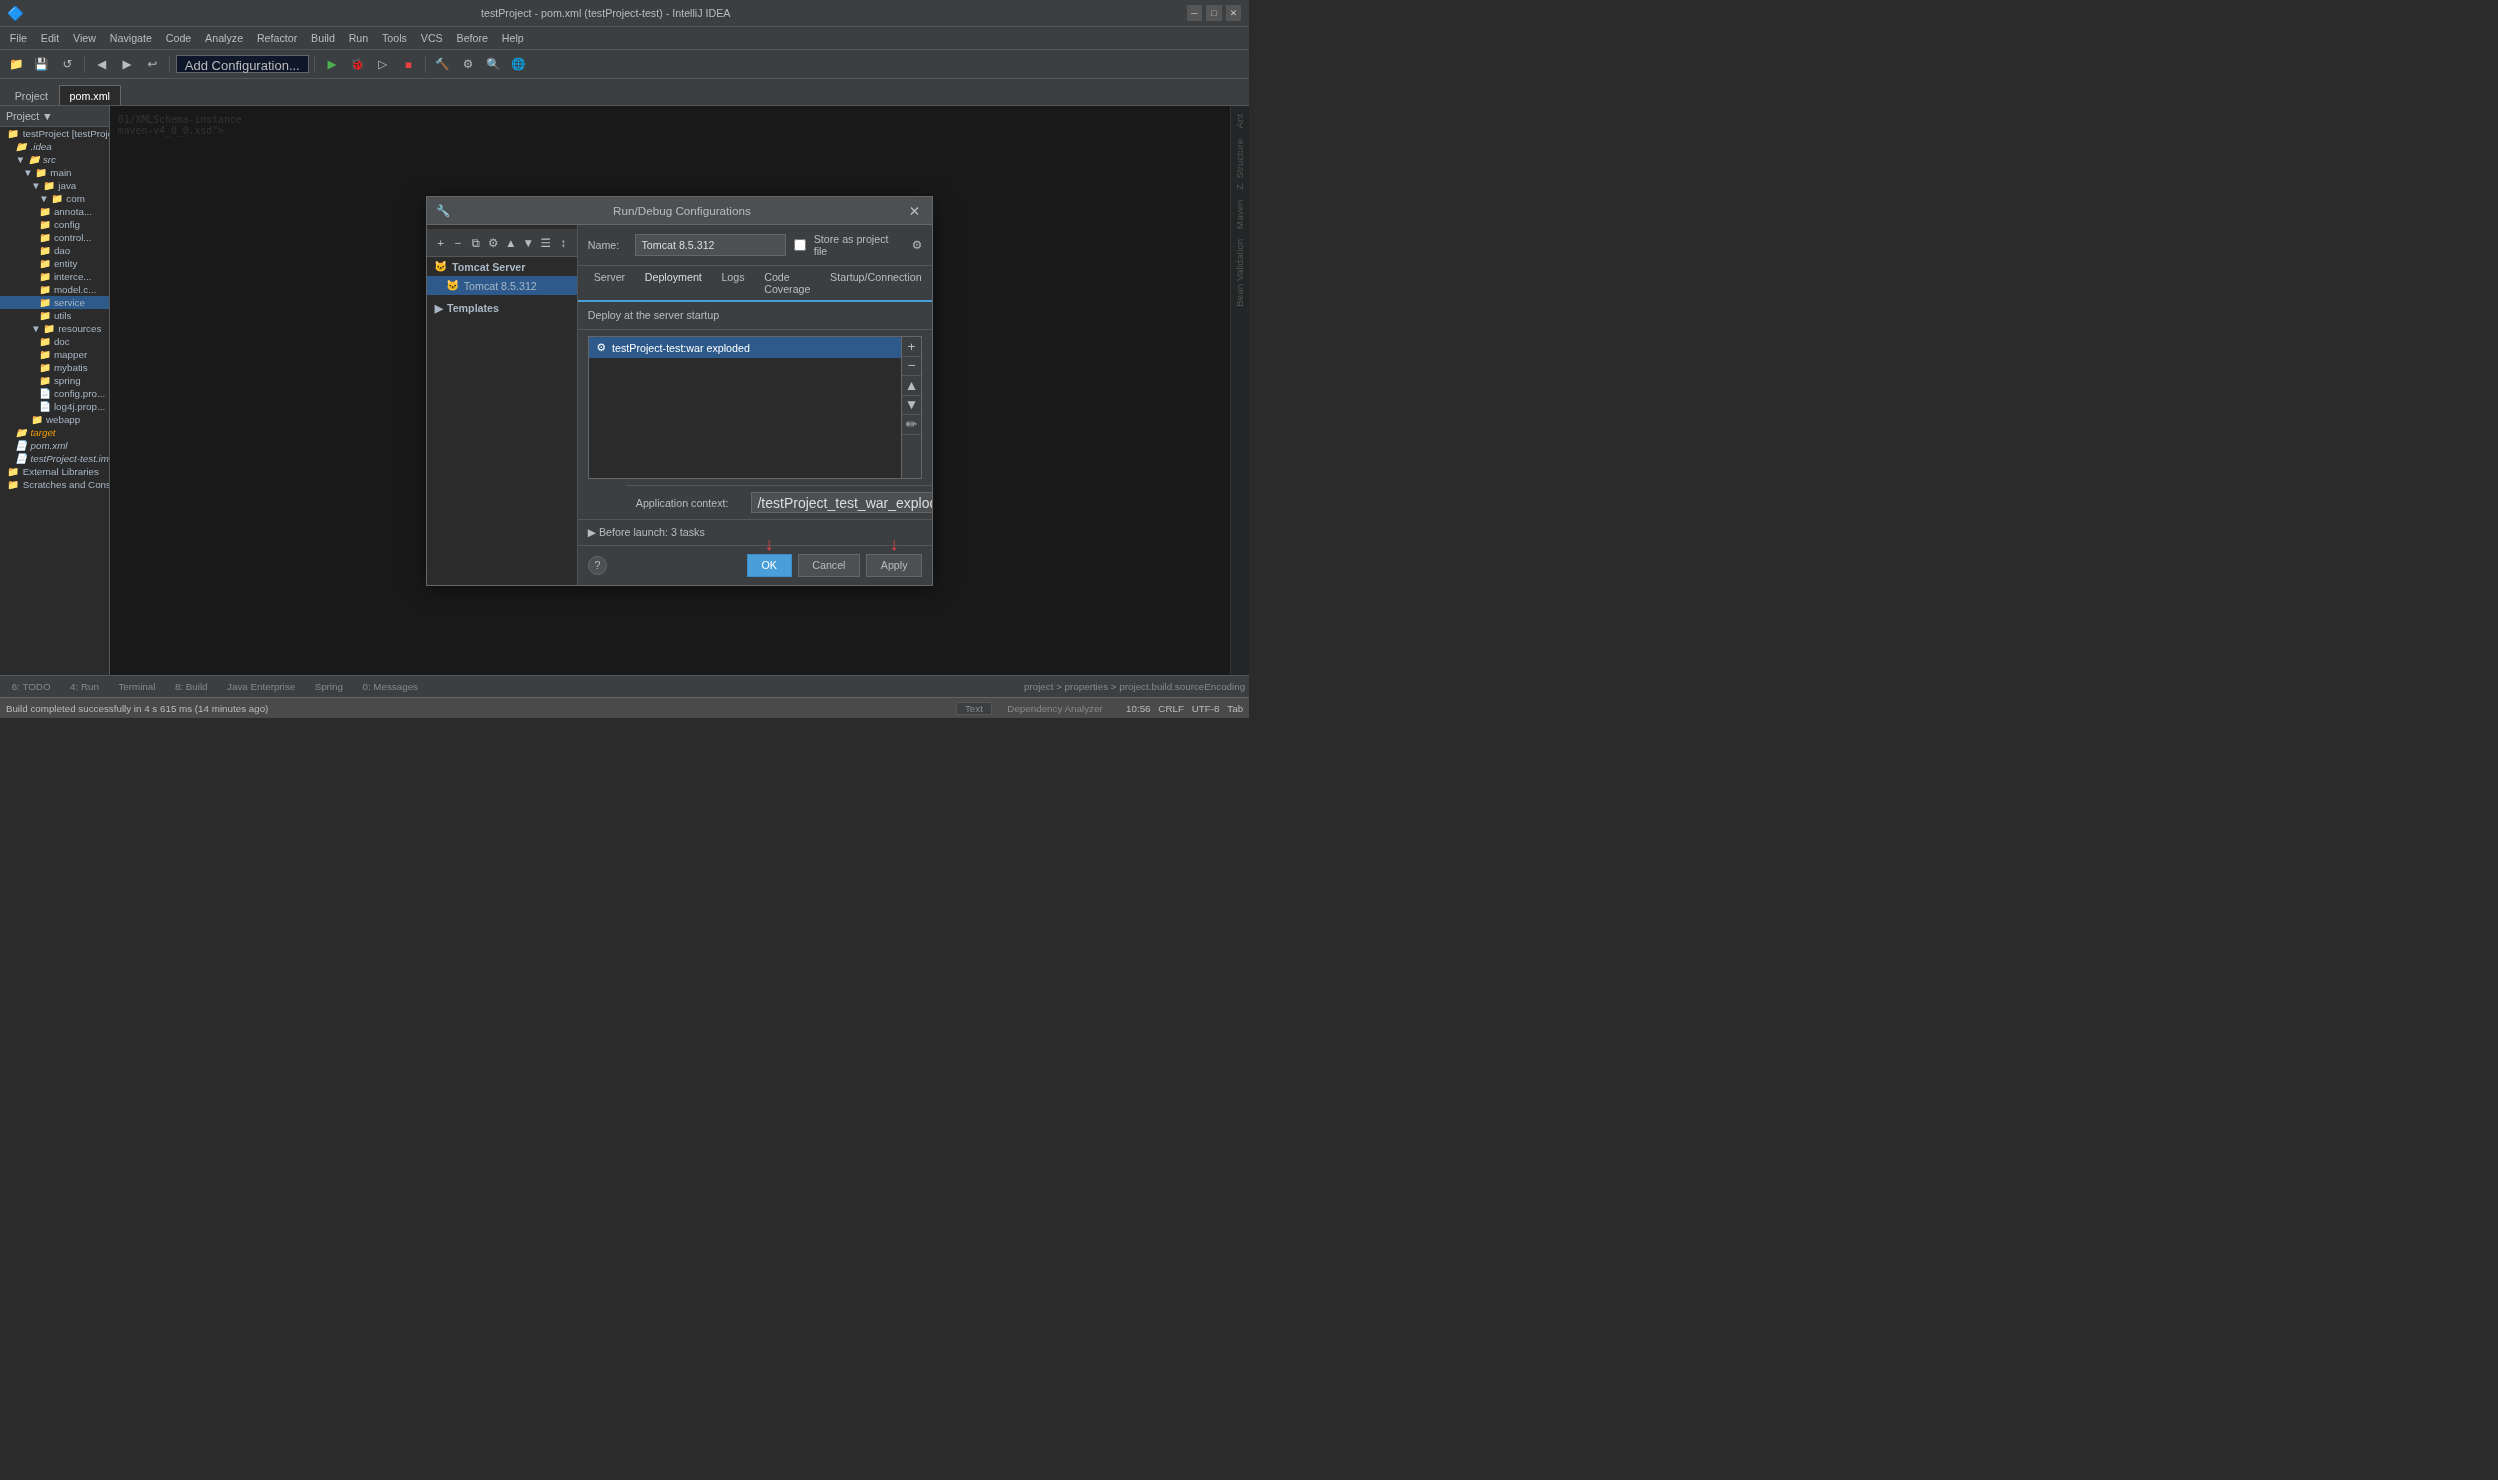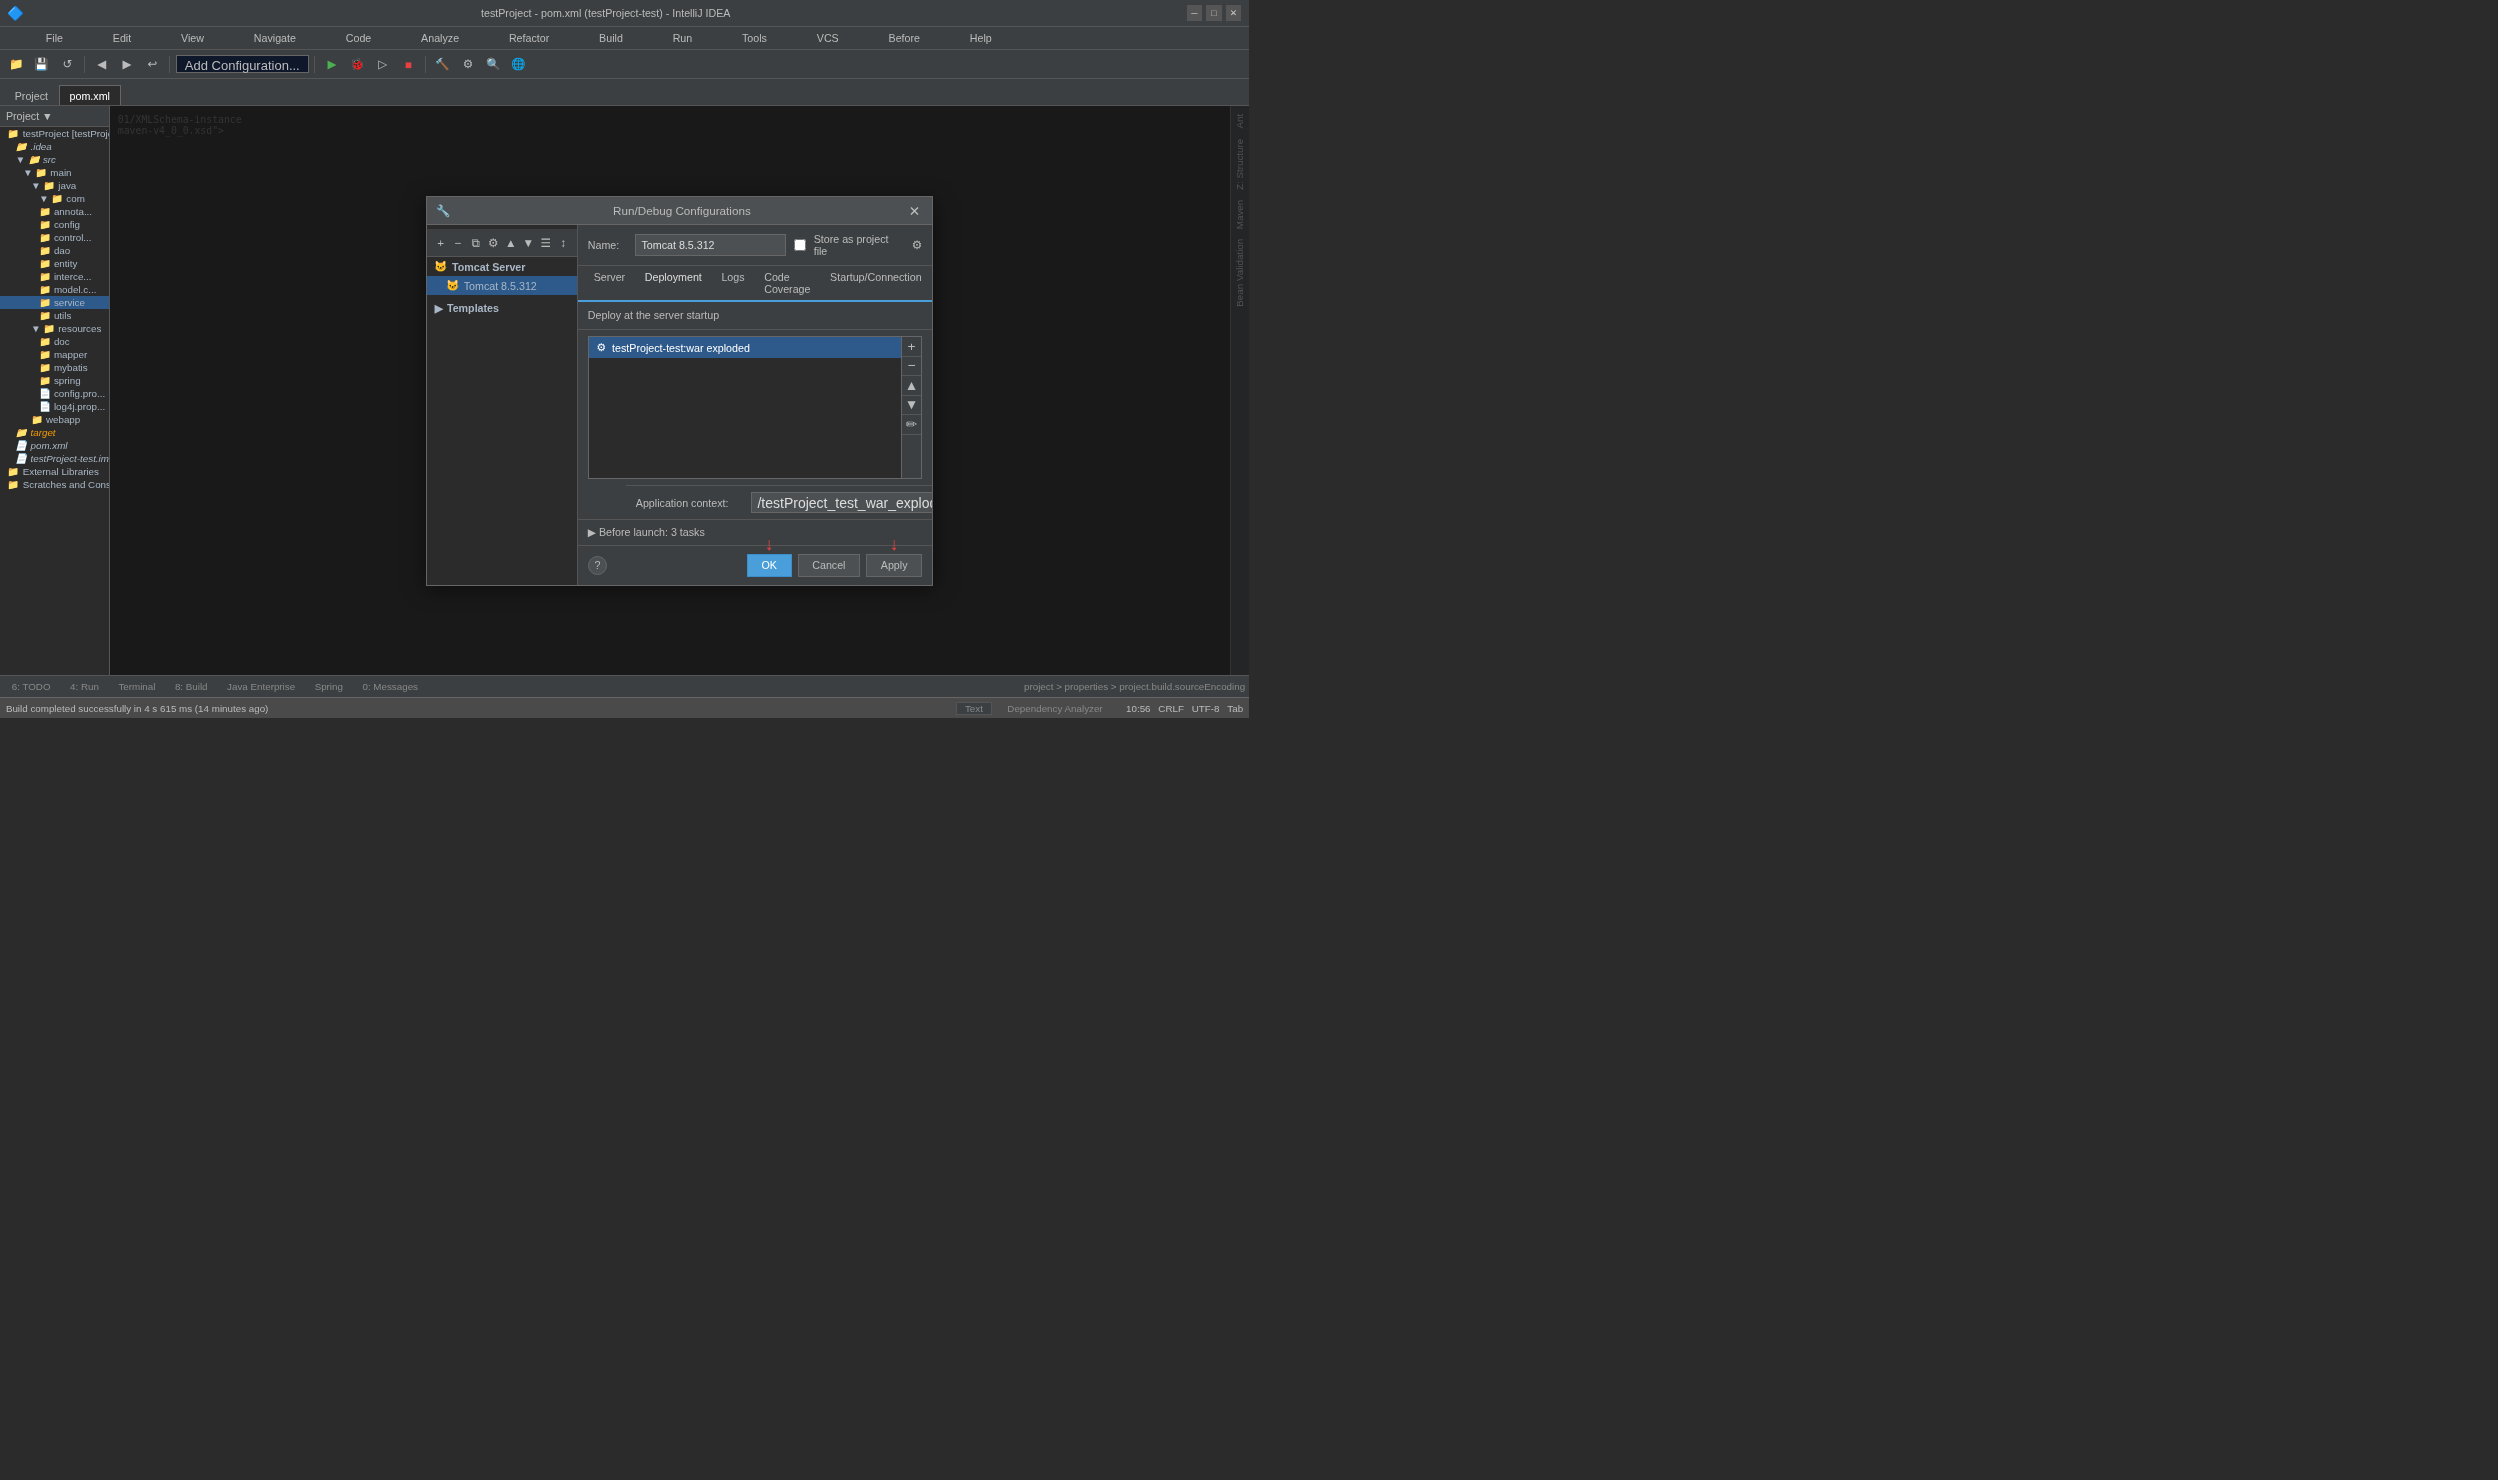--- a/index.html
+++ b/index.html
@@ -52,21 +52,20 @@
       align-items: center;
       padding: 0 3.9px;
       border-bottom: 1px solid #555;
       gap: 2px;
     }
     .menu-item {
       padding: 2px 5.9px;
       font-size: 10.7px;
       color: #bbb;
       cursor: pointer;
-      margin-left: 36px;
     }
 
     
     .toolbar {
       background: #3c3f41;
       height: 29px;
       display: flex;
       align-items: center;
       padding: 0 5.9px;
       border-bottom: 1px solid #555;

